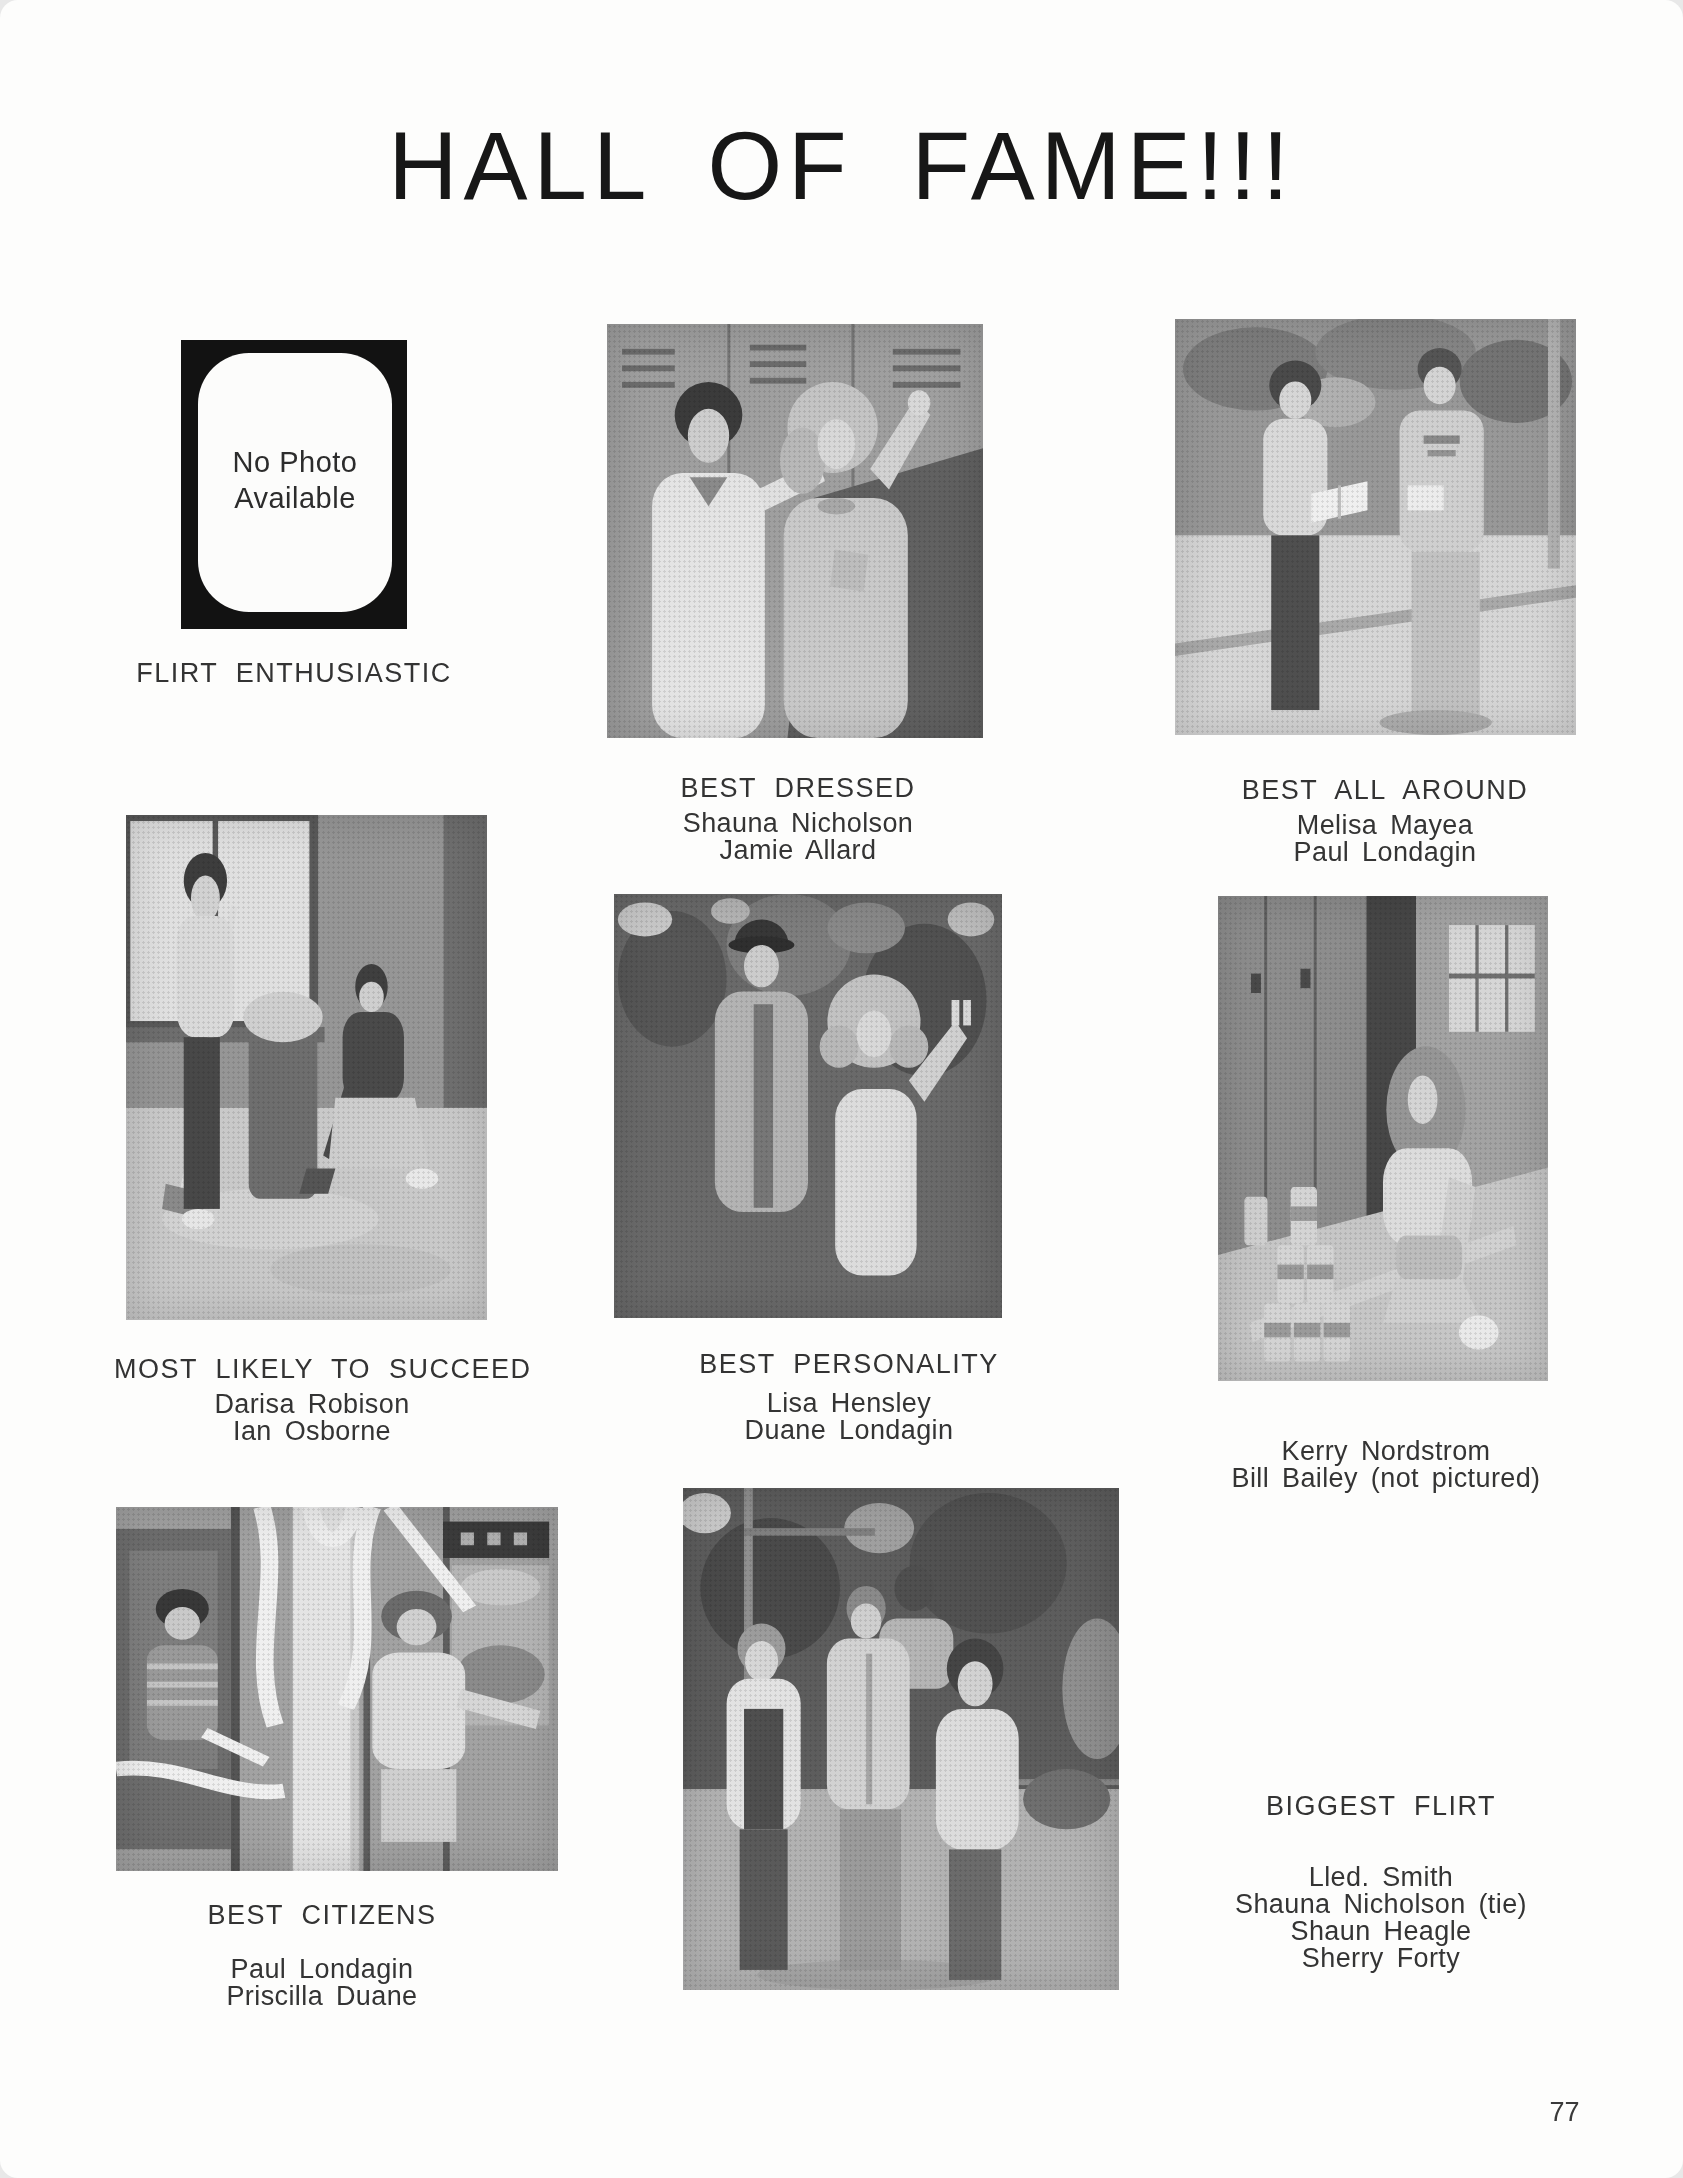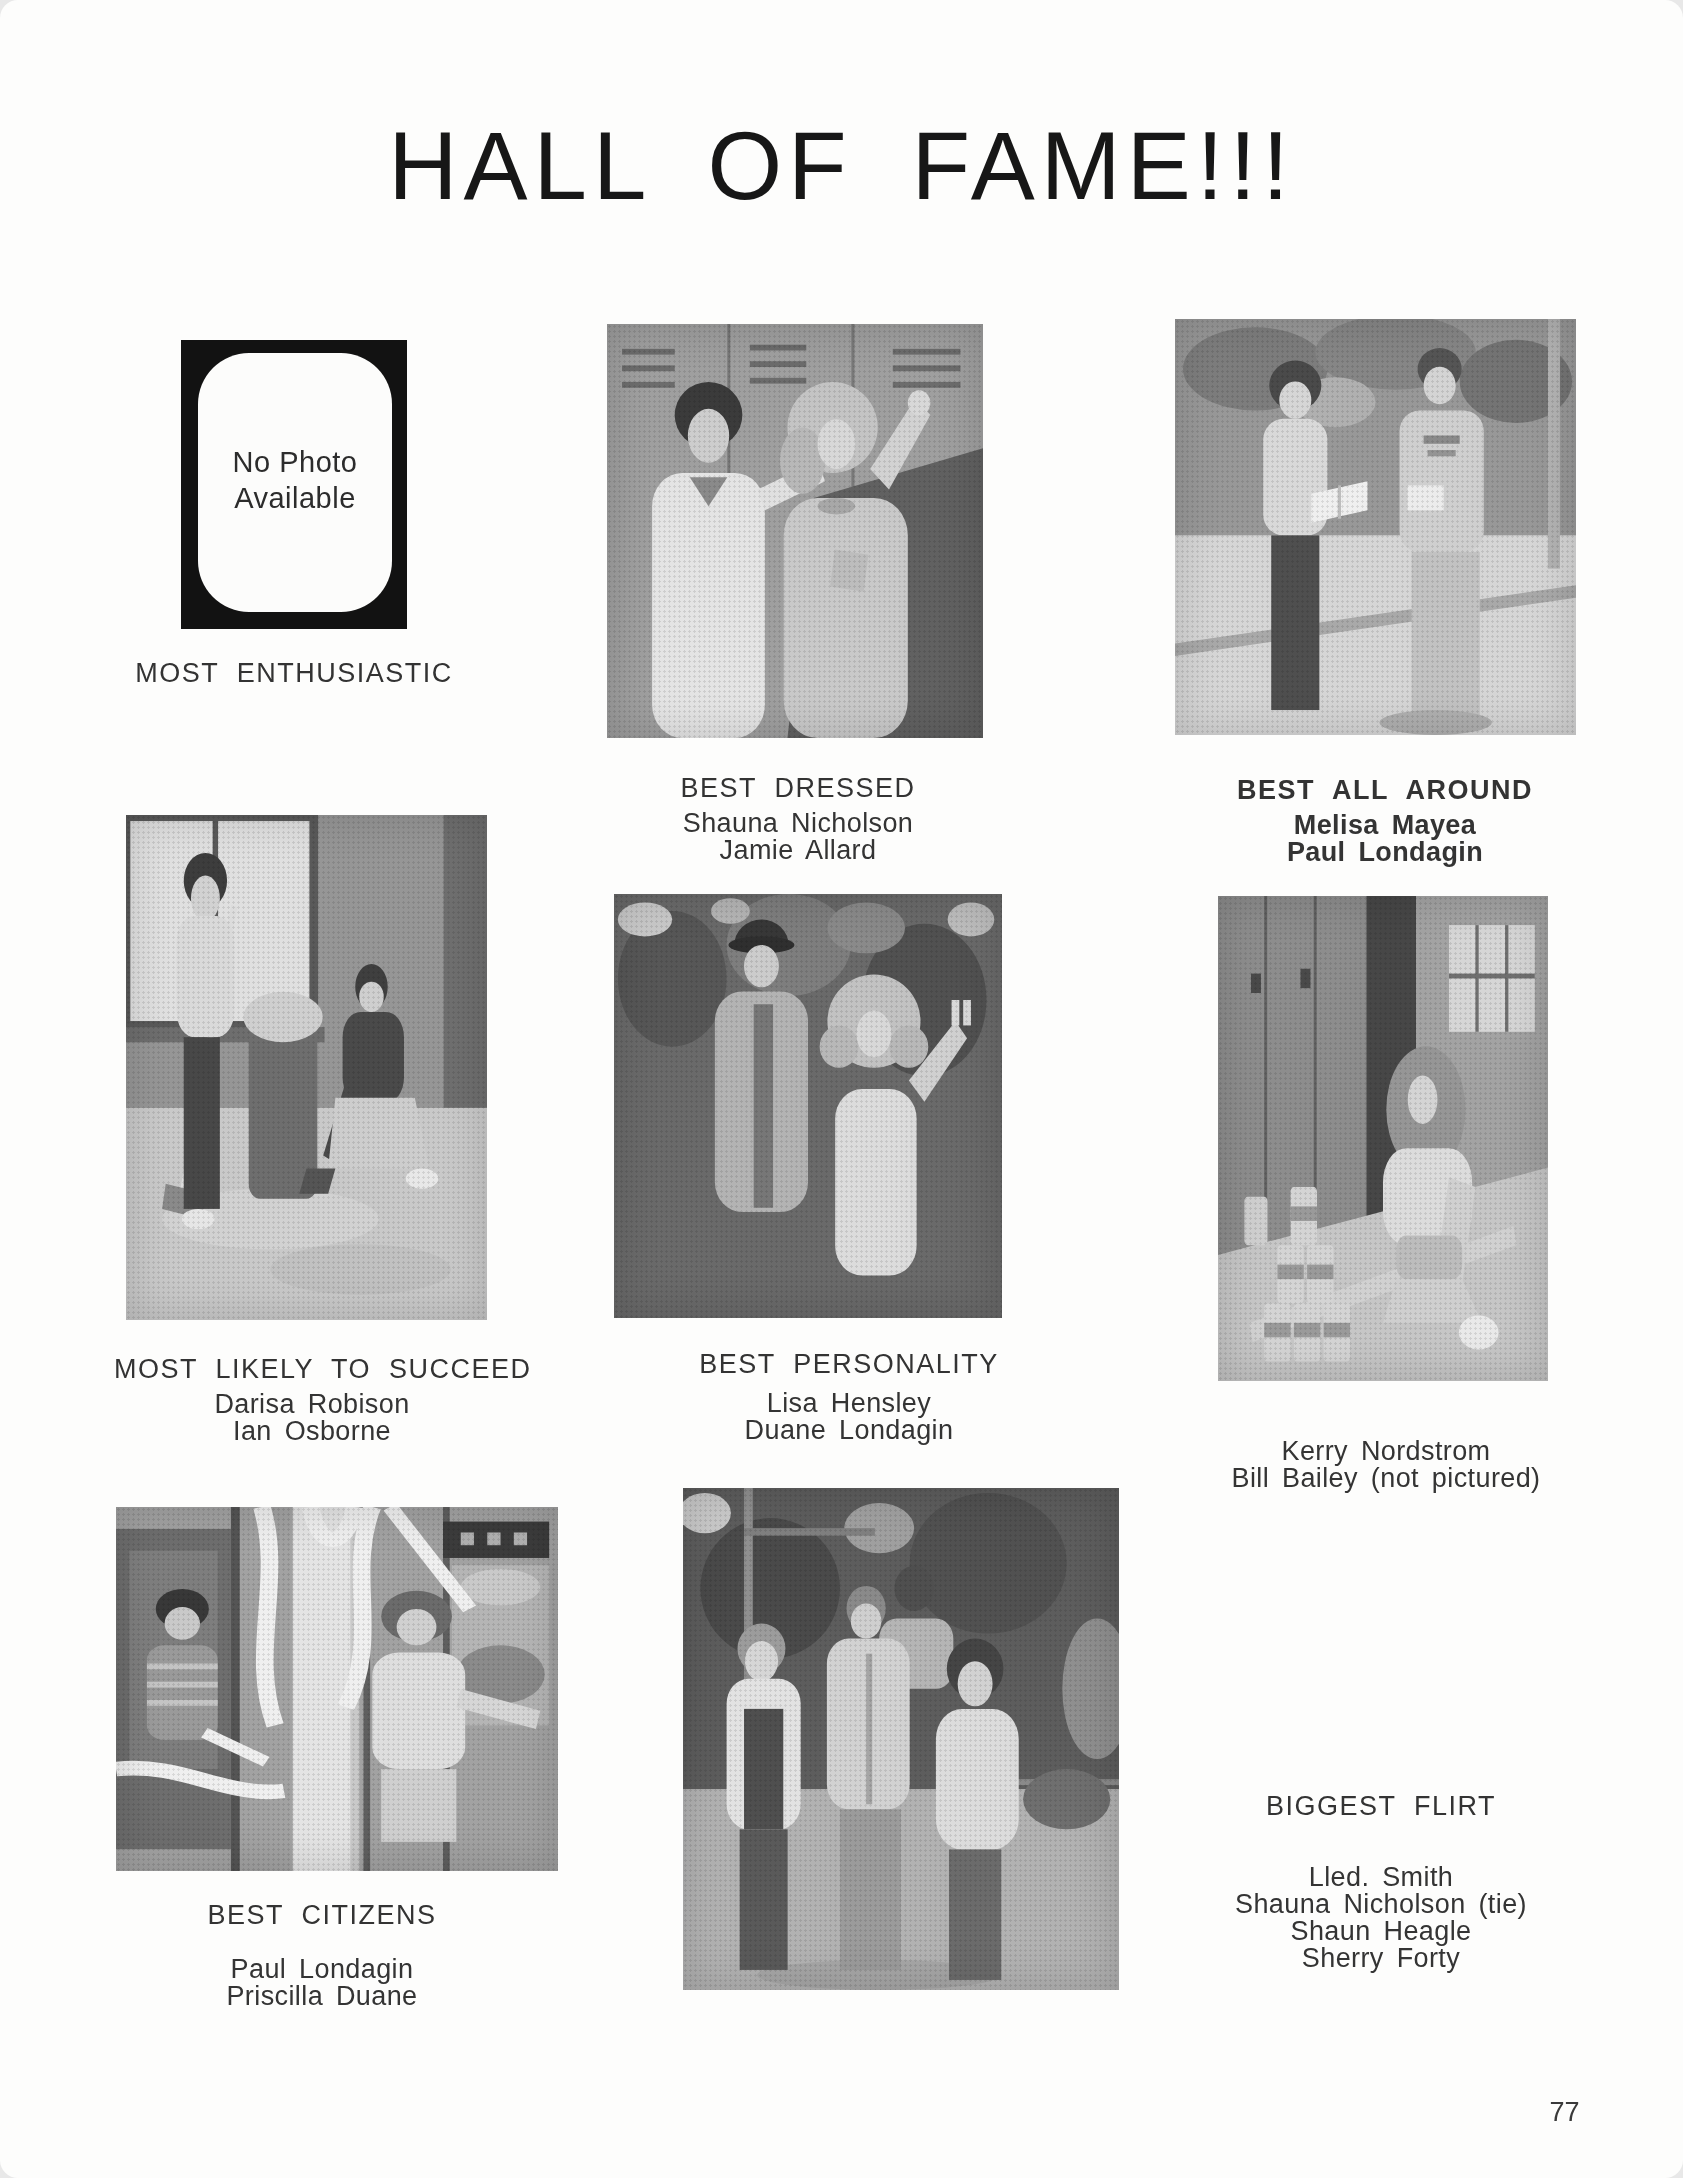--- a/index.html
+++ b/index.html
@@ -63,21 +63,21 @@
 
   <div class="nophoto-frame">
     <div class="nophoto-inner">
       <div class="nophoto-text">
         <div>No Photo</div>
         <div>Available</div>
       </div>
     </div>
   </div>
   <div class="caption" style="left:96px;top:660px;">
-    <div class="award-title">MOST ENTHUSIASTIC</div>
+    <div class="award-title">FLIRT ENTHUSIASTIC</div>
   </div>
 
   <div class="photo" style="left:607px;top:324px;width:376px;height:414px;" aria-label="Two students posing arm in arm in front of lockers">
     <svg viewBox="0 0 100 100" preserveAspectRatio="none">
       <rect x="0" y="0" width="100" height="100" fill="#9f9f9f"></rect>
       <g fill="#6c6c6c">
         <rect x="4" y="6" width="14" height="1.4"></rect>
           <rect x="4" y="10" width="14" height="1.4"></rect>
           <rect x="4" y="14" width="14" height="1.4"></rect>
         <rect x="38" y="5" width="15" height="1.4"></rect>
@@ -132,21 +132,21 @@
       <ellipse cx="66" cy="12" rx="5.5" ry="5" fill="#555555"></ellipse>
       <ellipse cx="66" cy="16" rx="4" ry="4.5" fill="#d4d4d4"></ellipse>
       <rect x="56" y="22" width="21" height="34" rx="5" fill="#cfcfcf"></rect>
       <rect x="62" y="28" width="9" height="2" fill="#8a8a8a"></rect>
       <rect x="63" y="31.5" width="7" height="1.5" fill="#949494"></rect>
       <rect x="58" y="40" width="9" height="6" fill="#ececec"></rect>
       <rect x="59" y="56" width="17" height="40" fill="#c2c2c2"></rect>
       <ellipse cx="65" cy="97" rx="14" ry="3" fill="#b0b0b0"></ellipse>
     </svg>
   </div>
-  <div class="caption" style="left:1187px;top:777px;font-weight:bold;">
+  <div class="caption" style="left:1187px;top:777px;">
     <div class="award-title">BEST ALL AROUND</div>
     <div class="award-names" style="">
       <div class="award-name">Melisa Mayea</div>
       <div class="award-name">Paul Londagin</div>
     </div>
   </div>
 
   <div class="photo" style="left:126px;top:815px;width:361px;height:505px;" aria-label="Two students cleaning with broom, trash can and dustpan">
     <svg viewBox="0 0 100 100" preserveAspectRatio="none">
       <rect x="0" y="0" width="100" height="100" fill="#969696"></rect>

